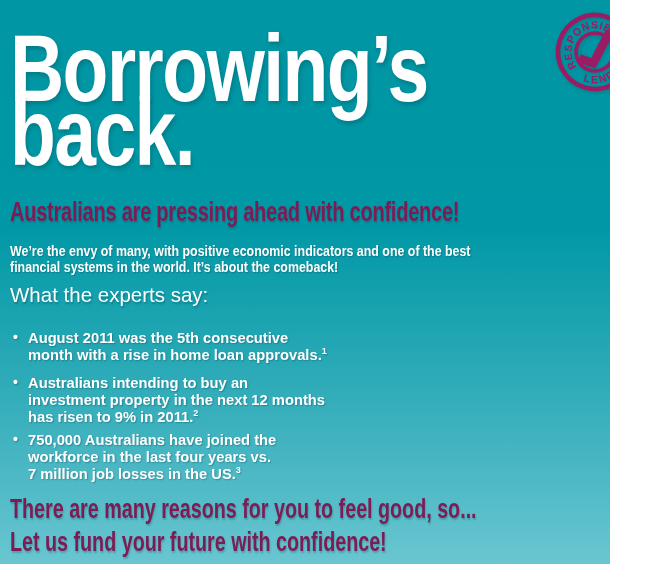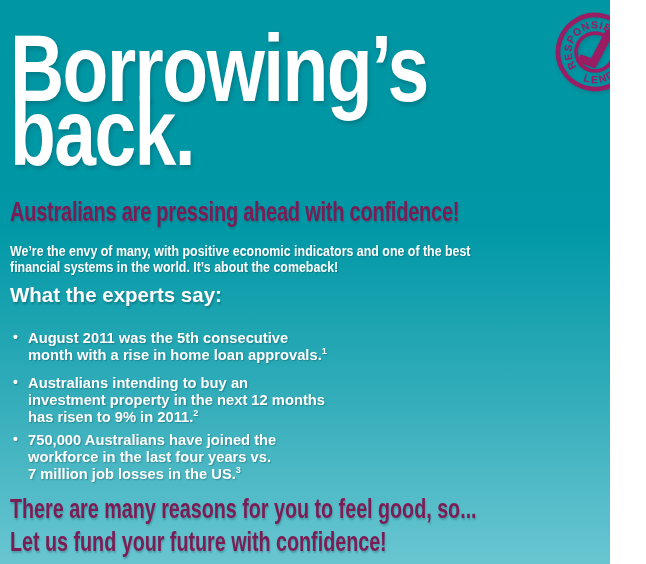--- a/index.html
+++ b/index.html
@@ -74,21 +74,21 @@
   }
 
   .experts-heading {
     position: absolute;
     left: 10px;
     top: 283px;
     margin: 0;
     color: #ffffff;
     font-size: 20.5px;
     line-height: 24px;
-    font-weight: bold;
+    font-weight: normal;
     white-space: pre;
     text-shadow: 1px 1.5px 2px rgba(0, 60, 70, 0.35);
   }
 
   .bullets {
     position: absolute;
     left: 13px;
     top: 329px;
     margin: 0;
     padding: 0;

